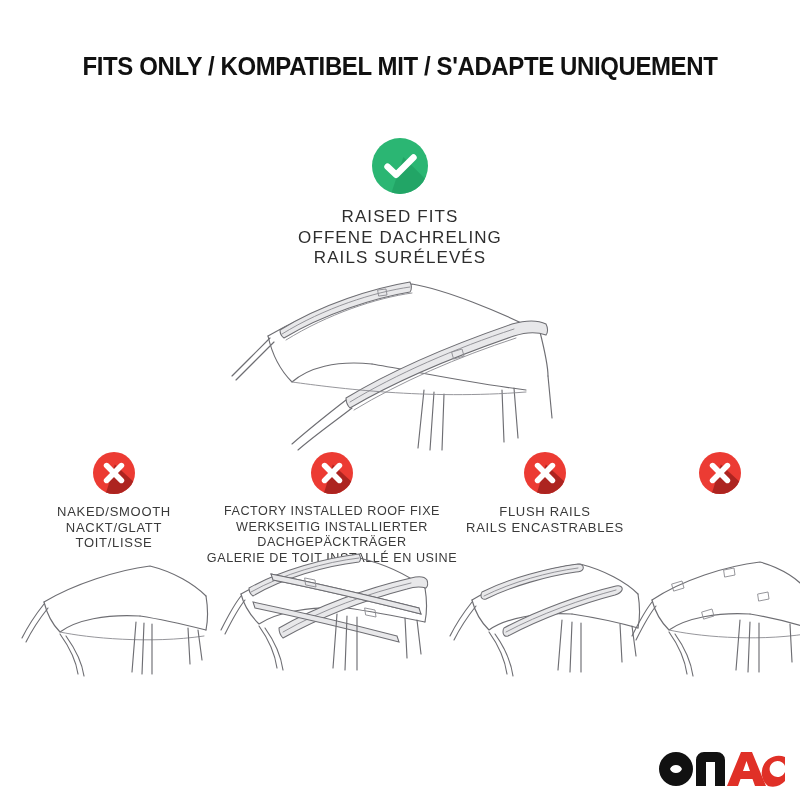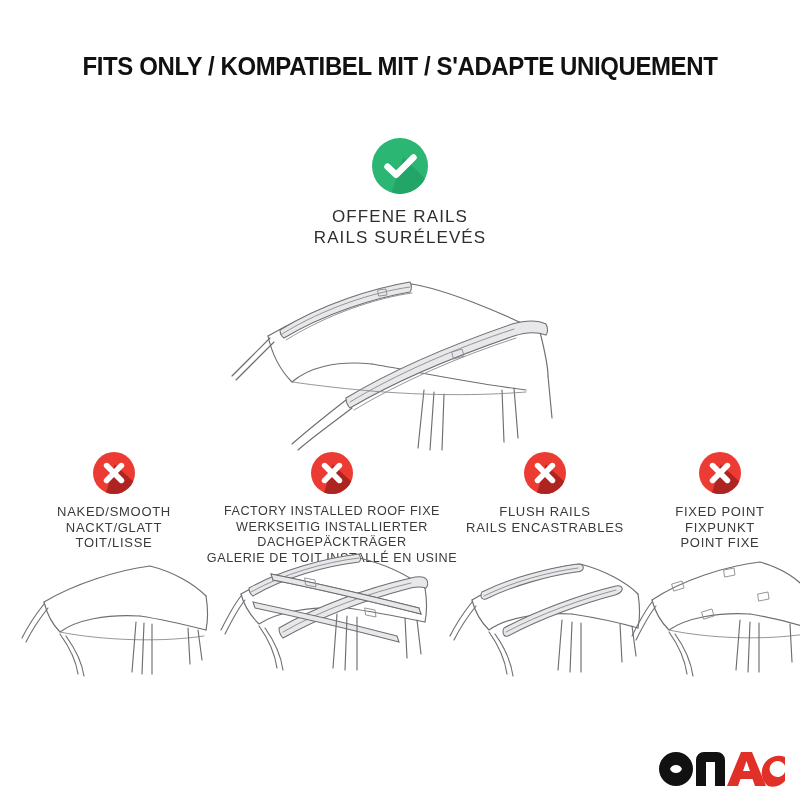--- a/index.html
+++ b/index.html
@@ -176,21 +176,22 @@
 <div class="hero">
 
   <div class="badge-ok">
     <div class="shade"></div>
     <svg class="glyph" viewBox="0 0 56 56">
       <path d="M15.5 28.6 L24.2 36.8 L41.5 19.4" fill="none" stroke="#ffffff" stroke-width="6.4" stroke-linecap="round" stroke-linejoin="round"></path>
     </svg>
   </div>
 
   <div class="hero-text">
-    <div>OFFENE RAILS</div>
+    <div>RAISED FITS</div>
+    <div>OFFENE DACHRELING</div>
     <div>RAILS SURÉLEVÉS</div>
   </div>
 </div>
 
 <div class="hero-art">
   <svg viewBox="0 0 408 172" width="408" height="172">
 
     <path class="ln" d="M72 58 C120 30 176 12 216 6 C250 12 300 32 344 54"></path>
     <path class="ln" d="M72 58 C76 76 84 92 96 104 C112 90 140 82 176 86"></path>
     <path class="ln" d="M176 86 C212 92 268 104 330 112"></path>
@@ -348,25 +349,20 @@
     </div>
   </div>
 
   <div class="cell c3">
     <div class="badge-no">
       <div class="shade"></div>
       <svg class="glyph" viewBox="0 0 42 42">
         <path d="M13.6 13.6 L28.4 28.4 M28.4 13.6 L13.6 28.4" fill="none" stroke="#ffffff" stroke-width="5.6" stroke-linecap="round"></path>
       </svg>
     </div>
-    <div class="cell-text">
-      <div>FIXED POINT</div>
-      <div>FIXPUNKT</div>
-      <div>POINT FIXE</div>
-    </div>
     <div class="cell-art">
       <svg viewBox="0 0 184 138" width="184" height="138">
         <path class="ln" d="M24 52 C54 32 98 18 132 14 C154 20 172 32 180 44"></path>
         <path class="ln" d="M24 52 C27 64 33 74 41 82 C58 70 90 64 122 66"></path>
         <path class="ln" d="M122 66 C146 70 168 76 180 80"></path>
         <path class="ln" d="M180 44 C182 56 182 70 180 80"></path>
         <path class="ln-thin" d="M41 82 C68 88 124 94 178 86"></path>
 
         <path class="ln-thin" d="M44 36 L54 33 L56 40 L46 43 Z"></path>
         <path class="ln-thin" d="M96 22 L106 20 L107 27 L97 29 Z"></path>

